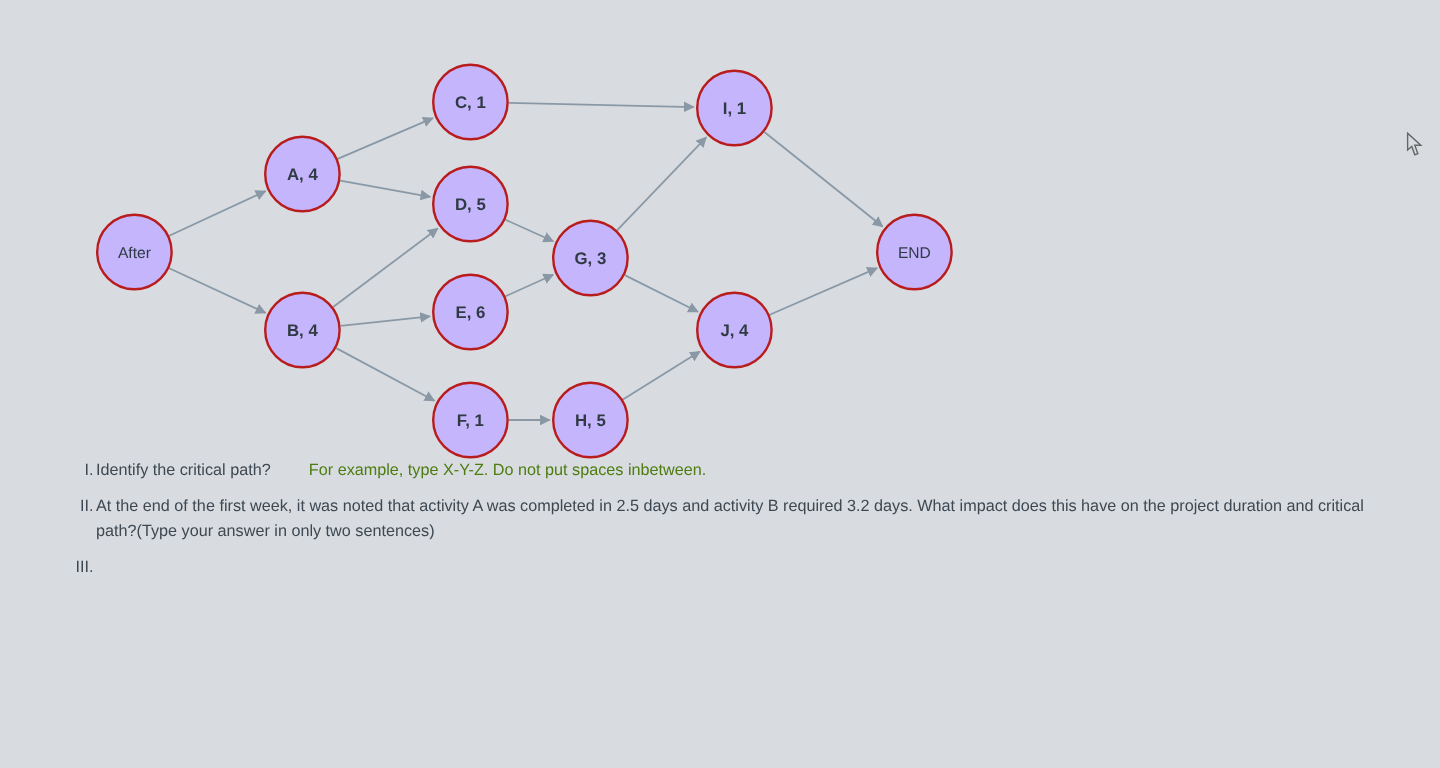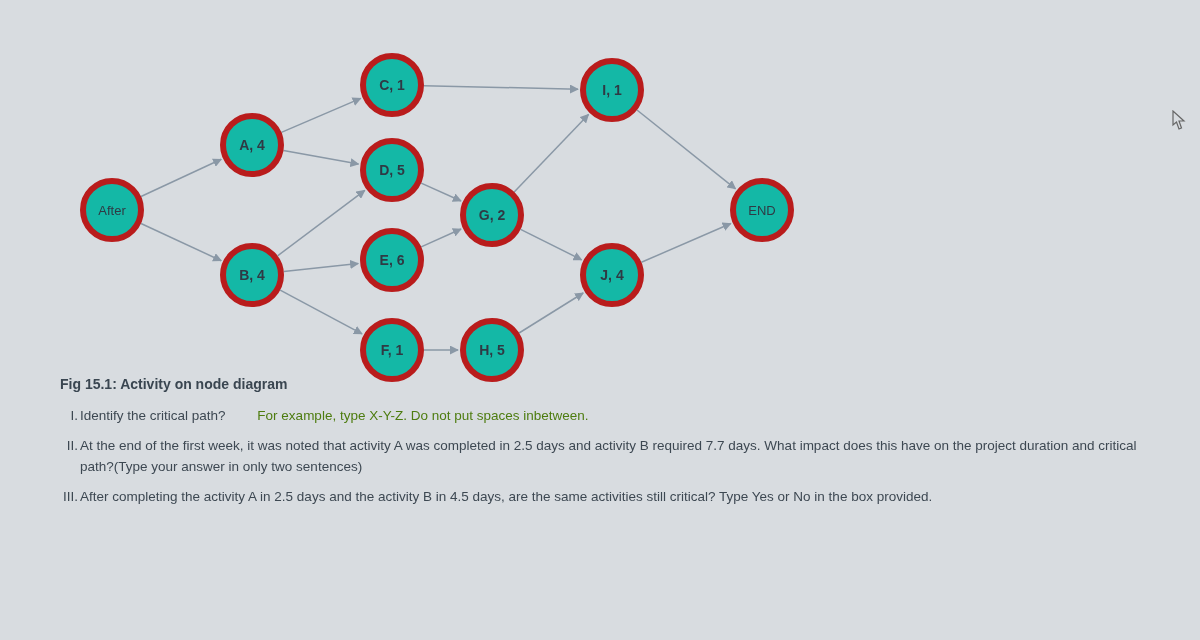--- a/index.html
+++ b/index.html
@@ -35,23 +35,23 @@
     left: 0;
     top: 0;
     width: 1100px;
     height: 350px;
     pointer-events: none;
   }
   .node {
     position: absolute;
     width: 64px;
     height: 64px;
-    border: 6px solid #b91c1c;
+    border: 2px solid #b91c1c;
     border-radius: 50%;
-    background: #14b8a6;
+    background: #c4b5fd;
     display: flex;
     align-items: center;
     justify-content: center;
     font-size: 14px;
     font-weight: 600;
     color: #2f3a44;
     box-sizing: border-box;
     text-align: center;
   }
   .node.start, .node.end { font-size: 13px; font-weight: 500; }
@@ -125,43 +125,41 @@
         </g>
     </svg>
     <div id="node-layer">
         <div class="node start" style="left: 20px; top: 160px;">After</div>
         <div class="node" style="left: 160px; top: 95px;">A, 4</div>
         <div class="node" style="left: 160px; top: 225px;">B, 4</div>
         <div class="node" style="left: 300px; top: 35px;">C, 1</div>
         <div class="node" style="left: 300px; top: 120px;">D, 5</div>
         <div class="node" style="left: 300px; top: 210px;">E, 6</div>
         <div class="node" style="left: 300px; top: 300px;">F, 1</div>
-        <div class="node" style="left: 400px; top: 165px;">G, 2</div>
+        <div class="node" style="left: 400px; top: 165px;">G, 3</div>
         <div class="node" style="left: 400px; top: 300px;">H, 5</div>
         <div class="node" style="left: 520px; top: 40px;">I, 1</div>
         <div class="node" style="left: 520px; top: 225px;">J, 4</div>
         <div class="node end" style="left: 670px; top: 160px;">END</div>
       </div>
   </div>
 
-  <div class="figcap">Fig 15.1: Activity on node diagram</div>
 
   <div class="questions">
     <div class="q-row">
       <span class="roman">I.</span>
       <span>Identify the critical path?</span>
       <span class="hint">For example, type X-Y-Z. Do not put spaces inbetween.</span>
     </div>
     <div class="q-row">
       <span class="roman">II.</span>
-      <span>At the end of the first week, it was noted that activity A was completed in 2.5 days and activity B required 7.7 days. What impact does this have on the project duration and critical path?(Type your answer in only two sentences)</span>
+      <span>At the end of the first week, it was noted that activity A was completed in 2.5 days and activity B required 3.2 days. What impact does this have on the project duration and critical path?(Type your answer in only two sentences)</span>
     </div>
     <div class="q-row">
       <span class="roman">III.</span>
-      <span>After completing the activity A in 2.5 days and the activity B in 4.5 days, are the same activities still critical? Type Yes or No in the box provided.</span>
     </div>
   </div>
 
   <svg class="cursor-arrow" viewBox="0 0 14 20">
     <path d="M1 1 L1 15 L4.5 12 L7 19 L9.5 18 L7 11 L12 11 Z" fill="none" stroke="#666" stroke-width="1.2"></path>
   </svg>
 
 </div>
 
 </body></html>

